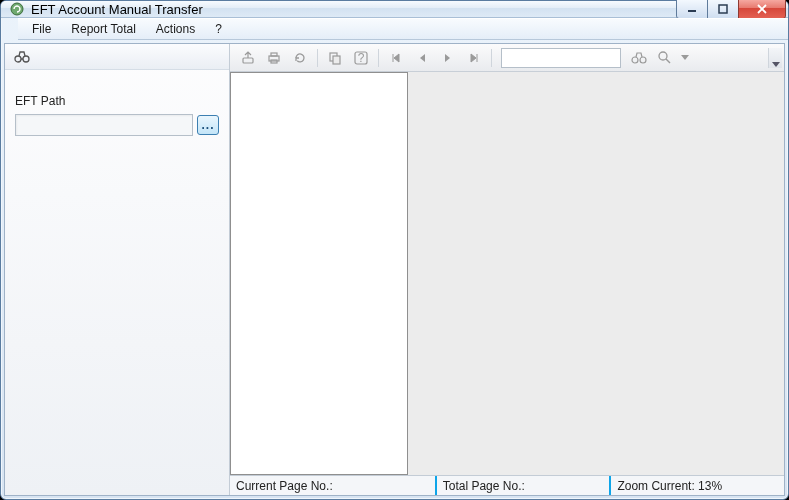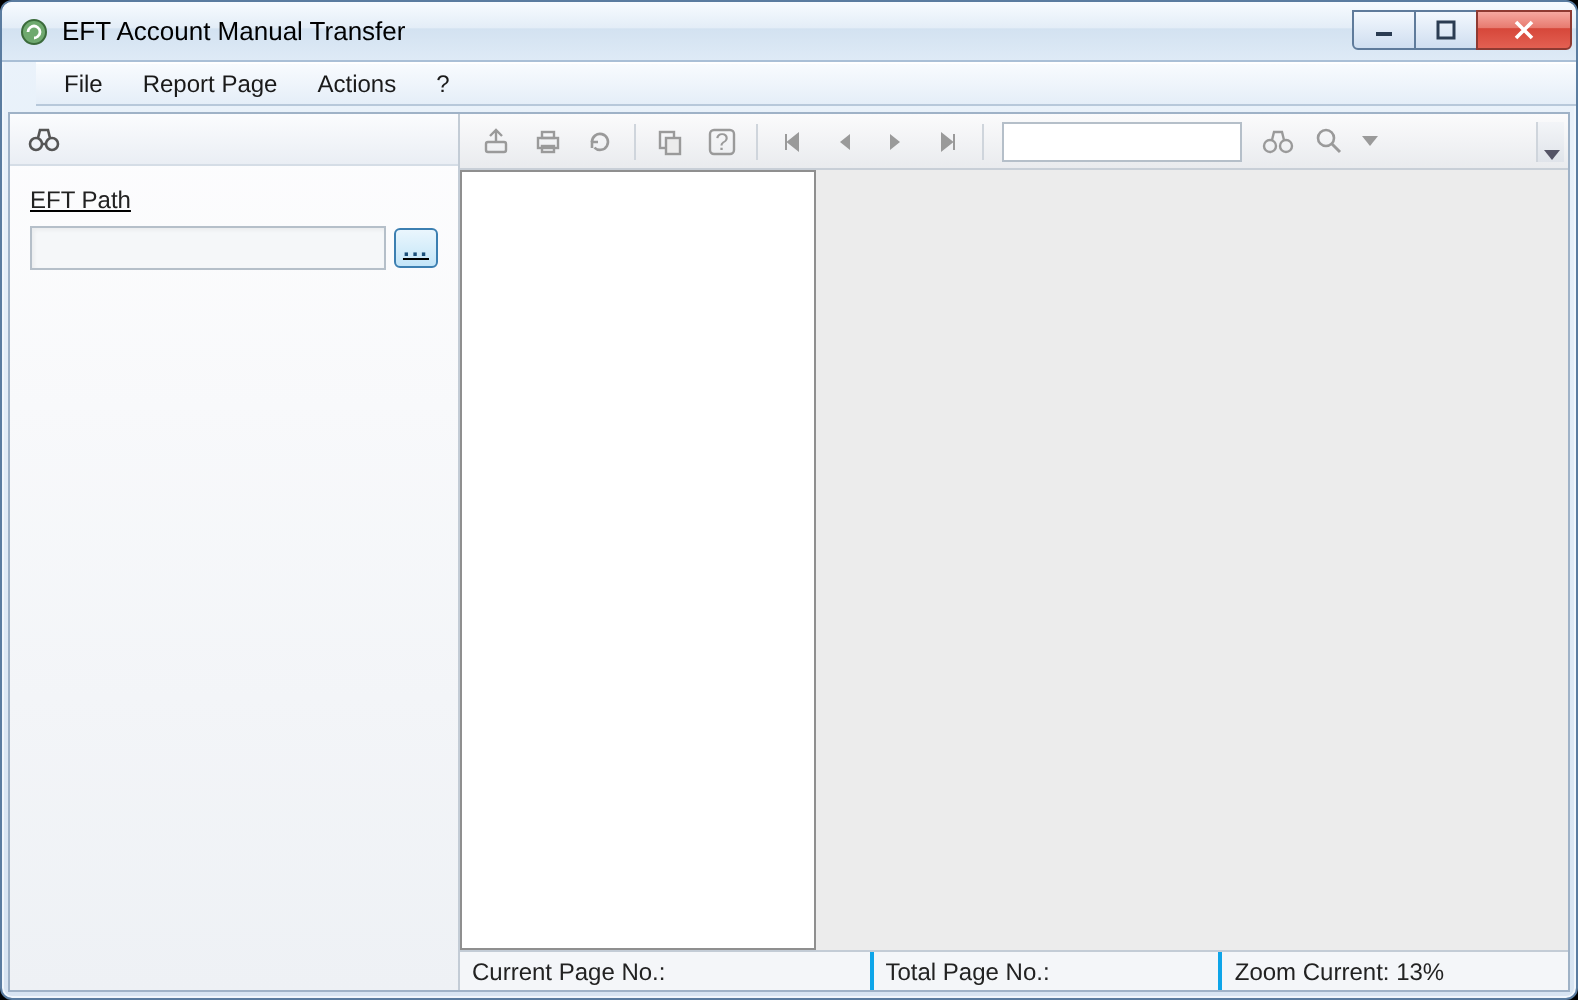--- a/index.html
+++ b/index.html
@@ -10,21 +10,21 @@
     width: 789px; height: 500px;
     background: linear-gradient(to bottom, #ebf3fb 0%, #d7e4f2 100%);
     border: 1px solid #5a7ca0;
     border-radius: 6px;
     display: flex; flex-direction: column;
     box-shadow: inset 0 0 0 1px #f0f6fc;
   }
 
   
   .titlebar {
-    height: 30px;
+    height: 17px;
     background: linear-gradient(to bottom, #f7fbff 0%, #e3edf7 45%, #d3e2f1 46%, #deeaf6 100%);
     border-top-left-radius: 5px; border-top-right-radius: 5px;
     display: flex; align-items: center;
     padding: 0 2px 0 8px;
     border-bottom: 1px solid #a9bfd6;
   }
   .titlebar .app-icon {
     width: 16px; height: 16px; margin-right: 6px;
     display:flex; align-items:center; justify-content:center;
   }
@@ -81,21 +81,21 @@
     height: 26px;
     display:flex; align-items:center;
     padding: 0 6px;
     border-bottom: 1px solid #d5dde6;
     background: linear-gradient(to bottom,#fbfcfe,#eaeef4);
   }
   .icon-btn {
     width: 22px; height: 22px; display:flex; align-items:center; justify-content:center;
     color:#555;
   }
-  .left-body { padding: 10px 10px; text-decoration: underline; }
+  .left-body { padding: 24px 10px; }
   .field-label { color:#222; margin-bottom:6px; }
   .field-row { display:flex; align-items:center; gap:4px; }
   .text-input {
     flex:1; height:22px;
     border:1px solid #b5bfc9; background:#f5f7f9;
     box-shadow: inset 1px 1px 2px rgba(0,0,0,0.05);
     padding: 0 4px;
   }
   .browse-btn {
     width:22px; height:20px;
@@ -186,21 +186,21 @@
       <div class="win-btn close">
         <svg width="12" height="10" viewBox="0 0 12 10">
             <path d="M2 1 L10 9 M10 1 L2 9" stroke="#fff" stroke-width="1.8"></path>
           </svg>
       </div>
     </div>
   </div>
 
   <div class="menubar">
     <div class="menu-item">File</div>
-    <div class="menu-item">Report Page</div>
+    <div class="menu-item">Report Total</div>
     <div class="menu-item">Actions</div>
     <div class="menu-item">?</div>
   </div>
 
   <div class="outerpad">
   <div class="content">
 
     <div class="left-panel">
       <div class="left-toolbar">
         <div class="icon-btn">

